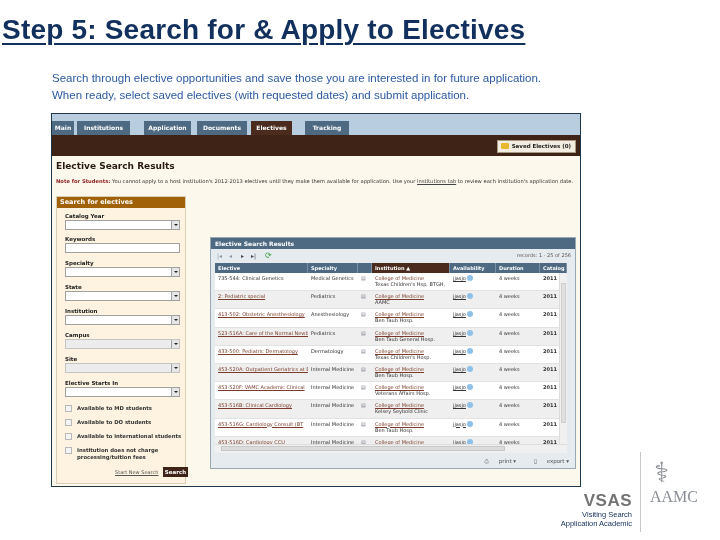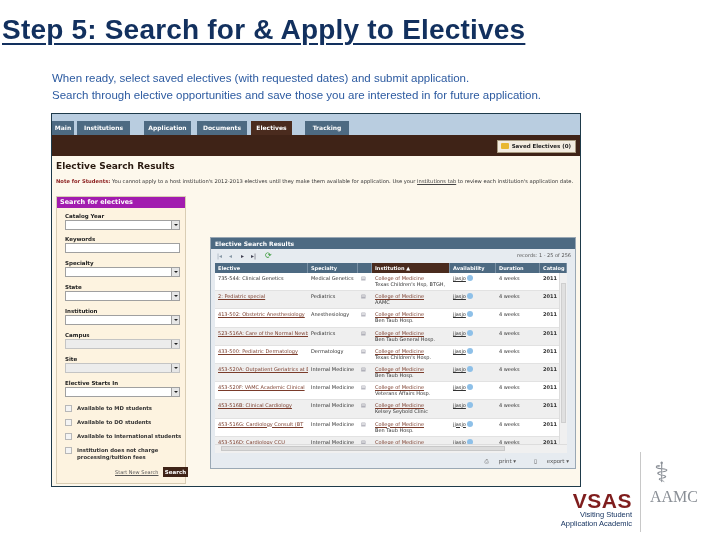--- a/index.html
+++ b/index.html
@@ -15,21 +15,21 @@
   .brownbar{height:21px;background:#3f2317;position:relative;}
   .saved-btn{position:absolute;right:4px;top:5px;height:11px;padding:0 4px 0 14px;background:#f3ece0;border:1px solid #a89a80;font-size:5.5px;font-weight:bold;color:#222;line-height:11px;}
   .saved-btn .fold{position:absolute;left:3px;top:2px;width:8px;height:6px;background:#e8b730;border-radius:1px;}
   .content{background:#fdf8ec;height:330px;position:relative;}
   .results-title{position:absolute;left:4px;top:5px;font-size:9px;font-weight:bold;color:#2a1a10;}
   .note{position:absolute;left:4px;top:21px;width:518px;font-size:5.2px;line-height:8px;color:#333;}
   .note b{color:#8a1b1b;}
   .note u{color:#444;}
 
   .left-panel{position:absolute;left:4px;top:40px;width:128px;height:286px;background:#fdf3e0;border:1px solid #d9cdb4;}
-  .lp-head{height:11px;background:#a21caf;color:#fff;font-size:6.5px;font-weight:bold;line-height:11px;padding-left:3px;}
+  .lp-head{height:11px;background:#a16207;color:#fff;font-size:6.5px;font-weight:bold;line-height:11px;padding-left:3px;}
   .field{position:absolute;left:8px;width:115px;}
   .field .lbl{font-size:5.5px;font-weight:bold;color:#222;height:8px;line-height:8px;}
   .field .box{height:8px;background:#fff;border:1px solid #a0a0a0;position:relative;}
   .field .box.dis{background:#ececec;border-color:#c4c4c4;}
   .field .dd{position:absolute;right:0;top:0;width:7px;height:8px;background:#e6e6e6;border-left:1px solid #a0a0a0;}
   .field .dd:after{content:"";position:absolute;left:2px;top:3px;border-left:2px solid transparent;border-right:2px solid transparent;border-top:2px solid #222;}
   .chk{position:absolute;left:8px;width:118px;font-size:5.3px;font-weight:bold;color:#333;line-height:7px;}
   .chk .cb{position:absolute;left:0;top:0;width:5px;height:5px;border:1px solid #b8b8b8;background:#f4f4f4;}
   .chk .txt{margin-left:12px;display:block;}
   .start-new{position:absolute;left:58px;top:272px;font-size:5px;color:#555;text-decoration:underline;}
@@ -58,33 +58,33 @@
   .c1{width:93px;} .c2{width:50px;} .c3{width:14px;} .c4{width:78px;} .c5{width:46px;} .c6{width:44px;} .c7{width:27px;}
   .vscroll{position:absolute;right:0;top:10px;width:7px;height:172px;background:#f0f0f0;border-left:1px solid #ddd;}
   .vscroll .thumb{position:absolute;left:1px;top:10px;width:5px;height:140px;background:#e0e0e0;border:1px solid #cfcfcf;box-sizing:border-box;}
   .hscroll{position:absolute;left:0;bottom:0;width:352px;height:8px;background:#f0f0f0;border-top:1px solid #ddd;}
   .hscroll .thumb{position:absolute;left:6px;top:1px;width:284px;height:5px;background:#dcdcdc;border:1px solid #c8c8c8;box-sizing:border-box;}
   .footer-tools{position:absolute;right:6px;bottom:3px;font-size:5.5px;color:#555;}
   .footer-tools span{margin-left:8px;}
 
   .divider{position:absolute;left:640px;top:452px;width:1px;height:80px;background:#c8c8c8;}
   .vsas{position:absolute;left:540px;top:492px;width:92px;text-align:right;font-family:"Liberation Sans",sans-serif;}
-  .vsas .big{font-size:21px;font-weight:bold;color:#7f1d1d;letter-spacing:0.5px;line-height:18px;}
+  .vsas .big{font-size:17px;font-weight:bold;color:#737373;letter-spacing:0.5px;line-height:18px;}
   .vsas .small{font-size:7.5px;color:#12305e;line-height:9px;}
   .aamc{position:absolute;left:650px;top:458px;width:70px;font-family:"Liberation Serif",serif;}
   .aamc .staff{font-size:28px;color:#8a8f96;line-height:30px;margin-left:4px;}
   .aamc .word{font-size:16px;color:#8a8f96;line-height:18px;}
 </style>
 </head>
 <body>
 
 <h1 class="slide-title">Step 5: Search for &amp; Apply to Electives</h1>
 <div class="subtitle">
+  <div>Search through elective opportunities and save those you are interested in for future application.</div>
   <div>When ready, select saved electives (with requested dates) and submit application.</div>
-  <div>Search through elective opportunities and save those you are interested in for future application.</div>
 </div>
 
 <div class="shot">
   <div class="tabbar">
     <div class="tab" style="left:0;width:22px;">Main</div>
     <div class="tab" style="left:25px;width:53px;">Institutions</div>
     <div class="tab" style="left:92px;width:47px;">Application</div>
     <div class="tab" style="left:145px;width:50px;">Documents</div>
     <div class="tab active" style="left:199px;width:41px;">Electives</div>
     <div class="tab" style="left:253px;width:44px;">Tracking</div>
@@ -327,19 +327,19 @@
         <span><span>⎙ </span><span>print ▾</span></span>
         <span><span>▯ </span><span>export ▾</span></span>
       </div>
     </div>
   </div>
 </div>
 
 <div class="divider"></div>
 <div class="vsas">
   <div class="big">VSAS</div>
-  <div class="small">Visiting Student</div>
+  <div class="small">Visiting Search</div>
   <div class="small">Application Academic</div>
 </div>
 <div class="aamc">
   <div class="staff">⚕</div>
   <div class="word">AAMC</div>
 </div>
 
 </body></html>

